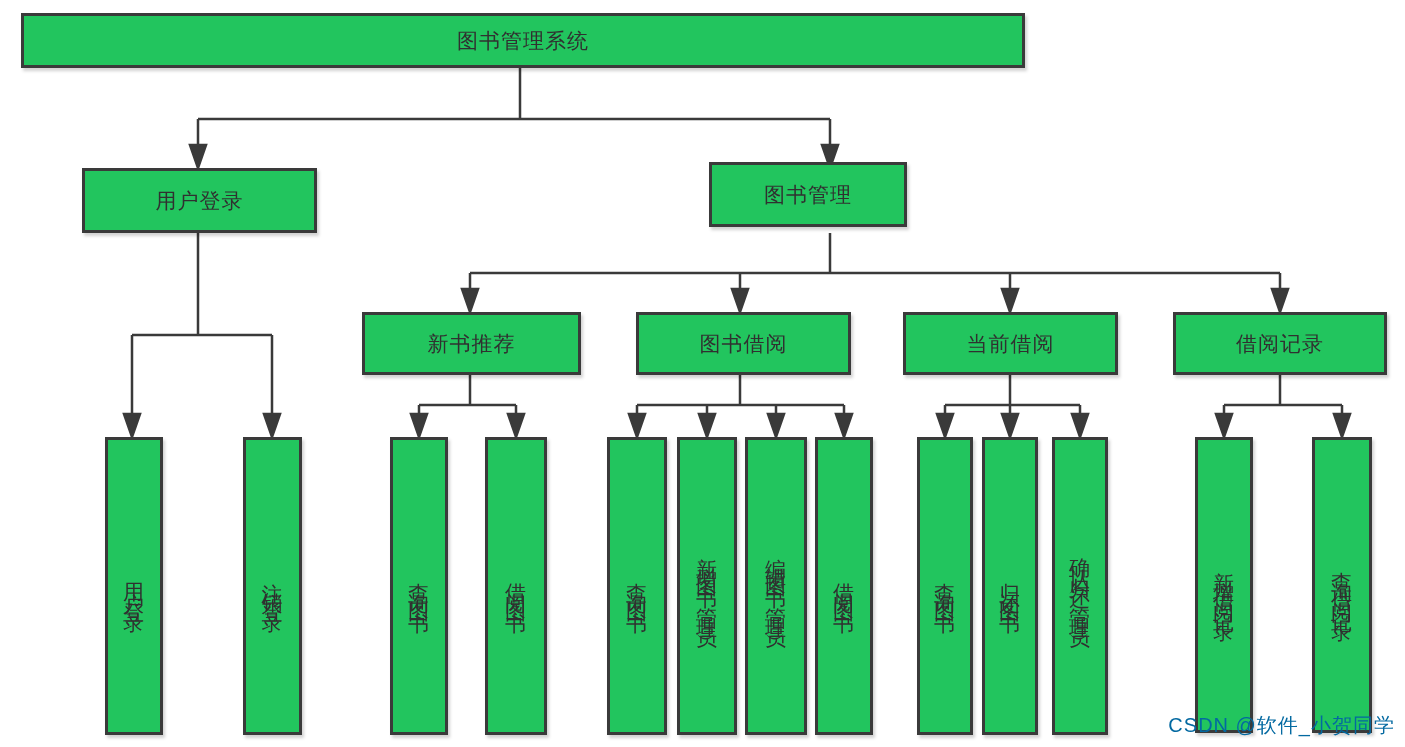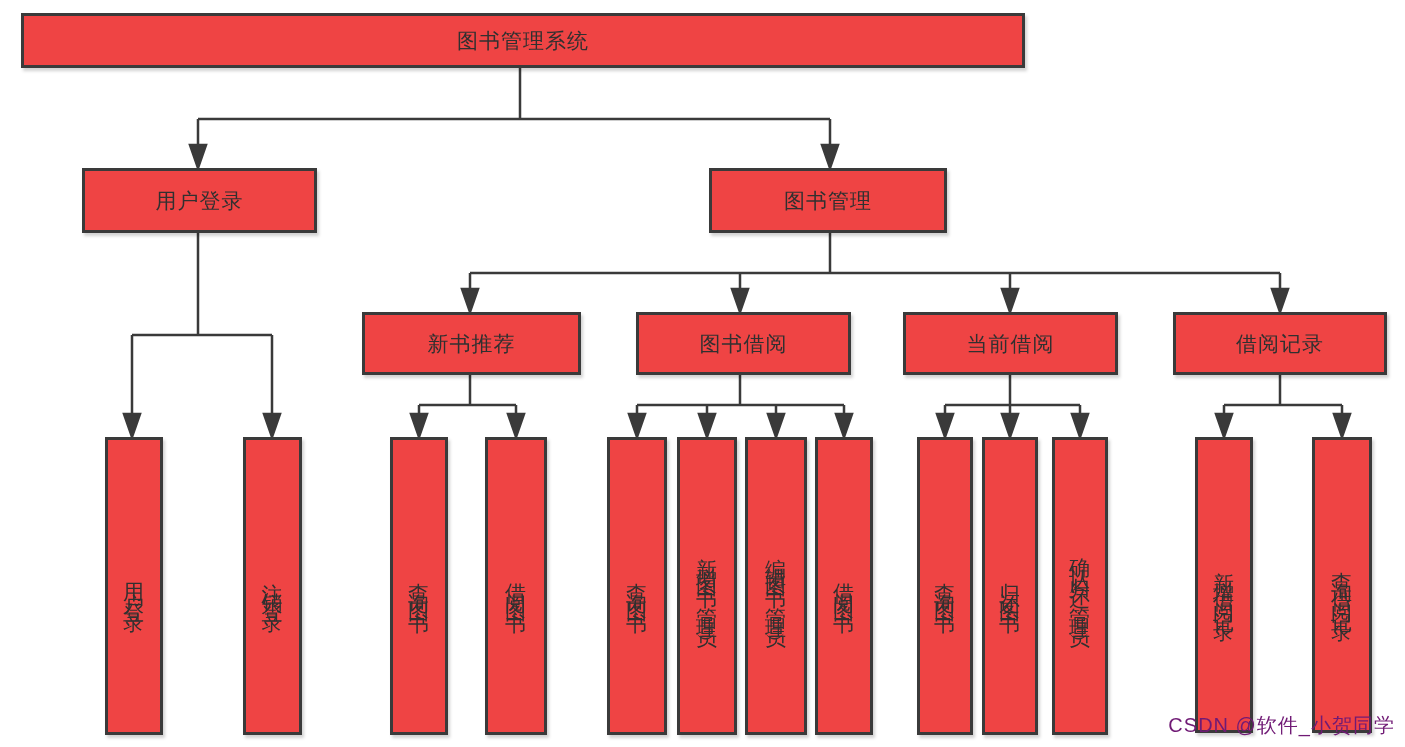--- a/index.html
+++ b/index.html
@@ -19,21 +19,21 @@
     position: absolute;
     left: 0;
     top: 0;
     width: 1405px;
     height: 747px;
   }
   .node {
     position: absolute;
     box-sizing: border-box;
     border: 3px solid #3a3a3a;
-    background: #ef4444;
+    background: #22c55e;
     color: #303030;
     display: flex;
     align-items: center;
     justify-content: center;
     box-shadow: 2px 3px 3px rgba(0,0,0,0.18);
   }
   .hbox {
     font-size: 21px;
     letter-spacing: 1px;
     white-space: nowrap;
@@ -43,21 +43,21 @@
     text-orientation: mixed;
     font-size: 21px;
     letter-spacing: 10px;
     line-height: 1;
   }
   .watermark {
     position: absolute;
     right: 10px;
     bottom: 8px;
     font-size: 20px;
-    color: #701a75;
+    color: #0369a1;
     letter-spacing: 1px;
     white-space: nowrap;
     z-index: 5;
   }
 </style>
 </head>
 <body>
 
 <div class="canvas">
 
@@ -107,21 +107,21 @@
     <g stroke="#3a3a3a" stroke-width="2.5" fill="#3a3a3a">
       <path fill="none" d="M1280,375 L1280,405 M1224,405 L1342,405 M1224,405 L1224,415 M1342,405 L1342,415"></path>
       <polygon points="1216,414 1232,414 1224,437"></polygon>
       <polygon points="1334,414 1350,414 1342,437"></polygon>
     </g>
   </svg>
 
   <div class="node hbox" style="left:21px; top:13px; width:1004px; height:55px;">图书管理系统</div>
 
   <div class="node hbox" style="left:82px; top:168px; width:235px; height:65px;">用户登录</div>
-  <div class="node hbox" style="left:709px; top:168px; width:238px; height:65px;">图书管理</div>
+  <div class="node hbox" style="left:709px; top:162px; width:198px; height:65px;">图书管理</div>
 
   <div class="node hbox" style="left:362px; top:312px; width:219px; height:63px;">新书推荐</div>
   <div class="node hbox" style="left:636px; top:312px; width:215px; height:63px;">图书借阅</div>
   <div class="node hbox" style="left:903px; top:312px; width:215px; height:63px;">当前借阅</div>
   <div class="node hbox" style="left:1173px; top:312px; width:214px; height:63px;">借阅记录</div>
 
   <div class="node vbox" style="left:105px; top:437px; width:58px; height:298px;">用户登录</div>
   <div class="node vbox" style="left:243px; top:437px; width:59px; height:298px;">注销登录</div>
 
   <div class="node vbox" style="left:390px; top:437px; width:58px; height:298px;">查询图书</div>

